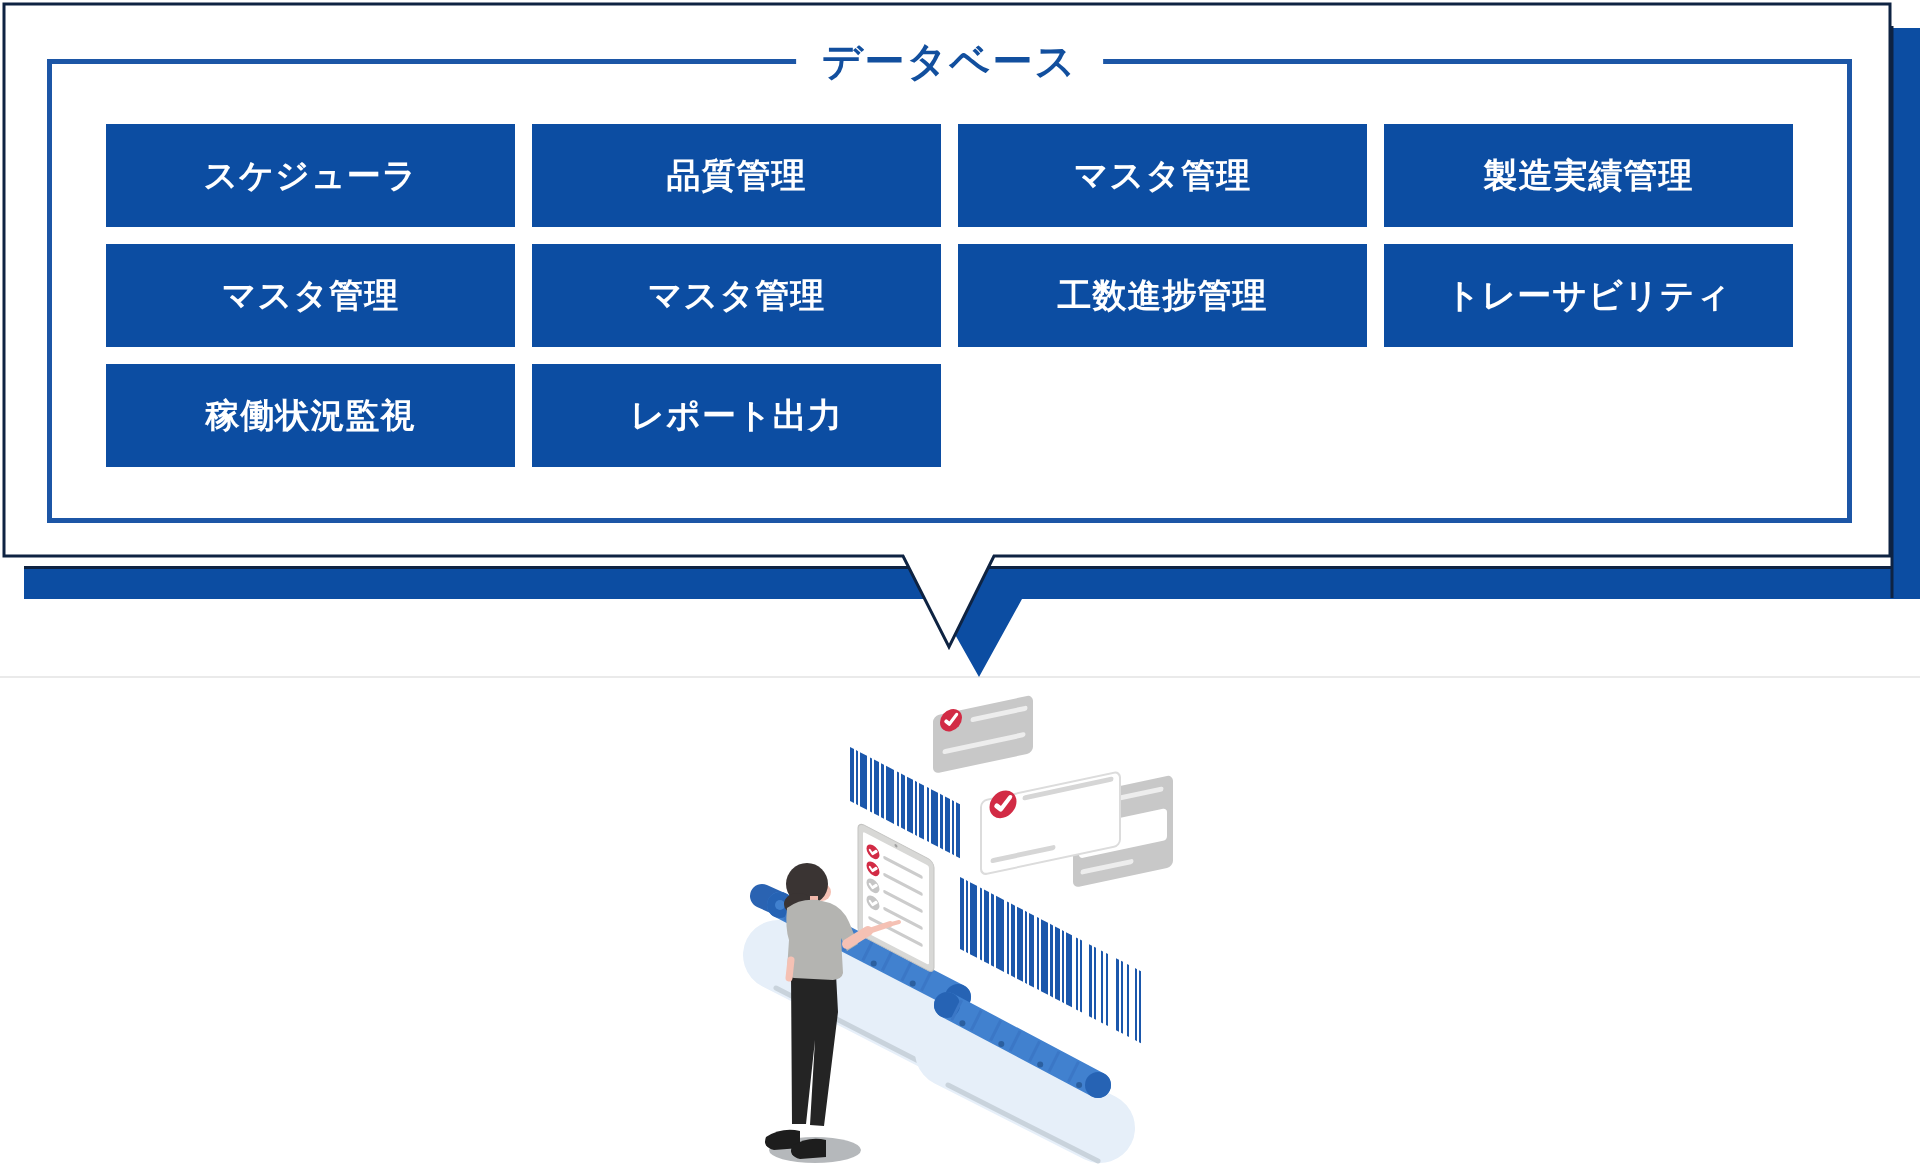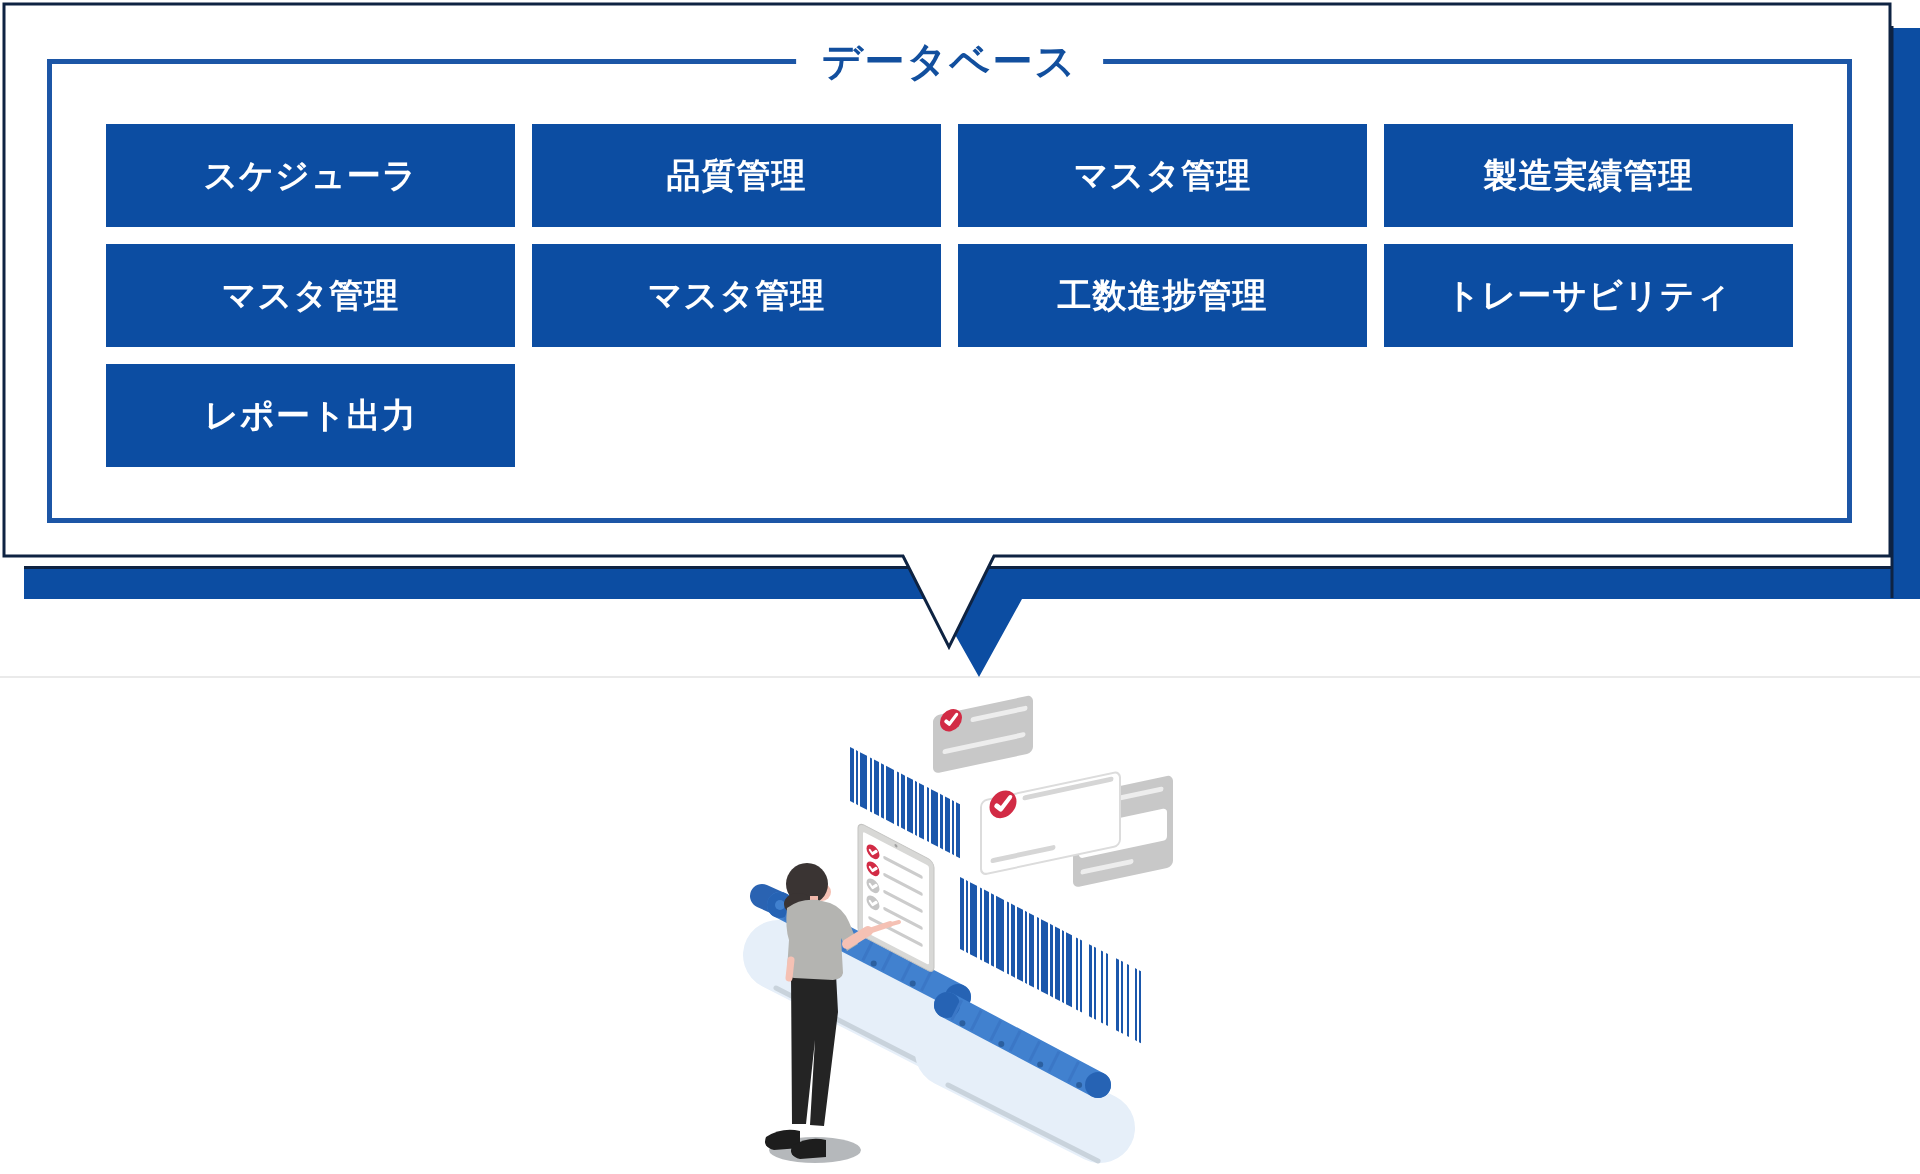--- a/index.html
+++ b/index.html
@@ -163,16 +163,17 @@
 
   <div class="grid">
     <div class="module">スケジューラ</div>
     <div class="module">品質管理</div>
     <div class="module">マスタ管理</div>
     <div class="module">製造実績管理</div>
     <div class="module">マスタ管理</div>
     <div class="module">マスタ管理</div>
     <div class="module">工数進捗管理</div>
     <div class="module">トレーサビリティ</div>
+    <div class="module">稼働状況監視</div>
     <div class="module">レポート出力</div>
   </div>
 
 </div>
 
 </body></html>

